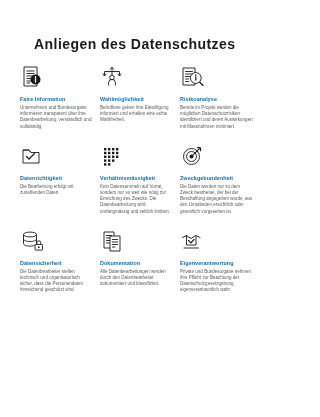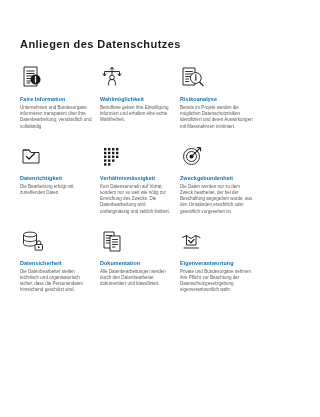--- a/index.html
+++ b/index.html
@@ -15,25 +15,25 @@
   }
   .page {
     position: relative;
     width: 280px;
     height: 417px;
     background: #ffffff;
     box-sizing: border-box;
     padding: 38px 16px 0 20px;
   }
   .page-title {
-    font-size: 11px;
+    font-size: 14px;
     font-weight: bold;
     color: #1a1a1a;
     letter-spacing: 0.45px;
-    margin: 0 0 14px 0;
+    margin: 0 0 14px 14px;
     line-height: 12px;
   }
   .grid {
     display: grid;
     grid-template-columns: repeat(3, 78px);
     column-gap: 2px;
     row-gap: 13px;
   }
   .card {
     width: 78px;

